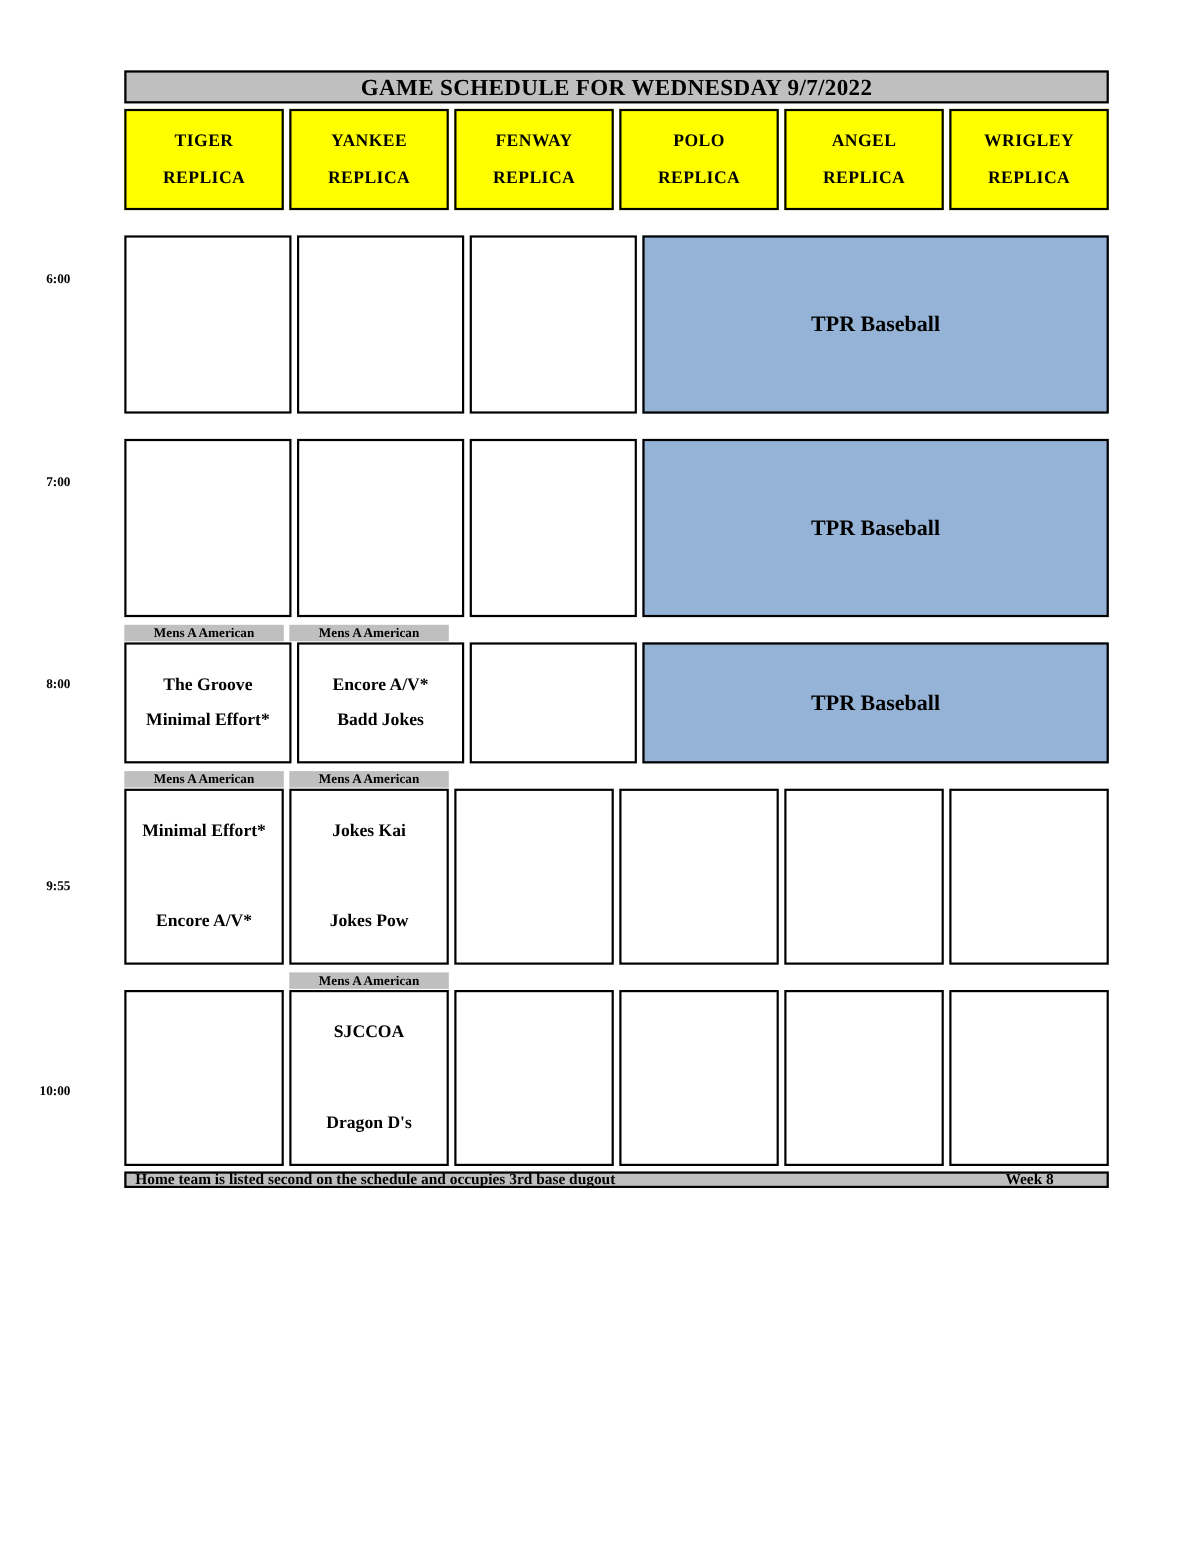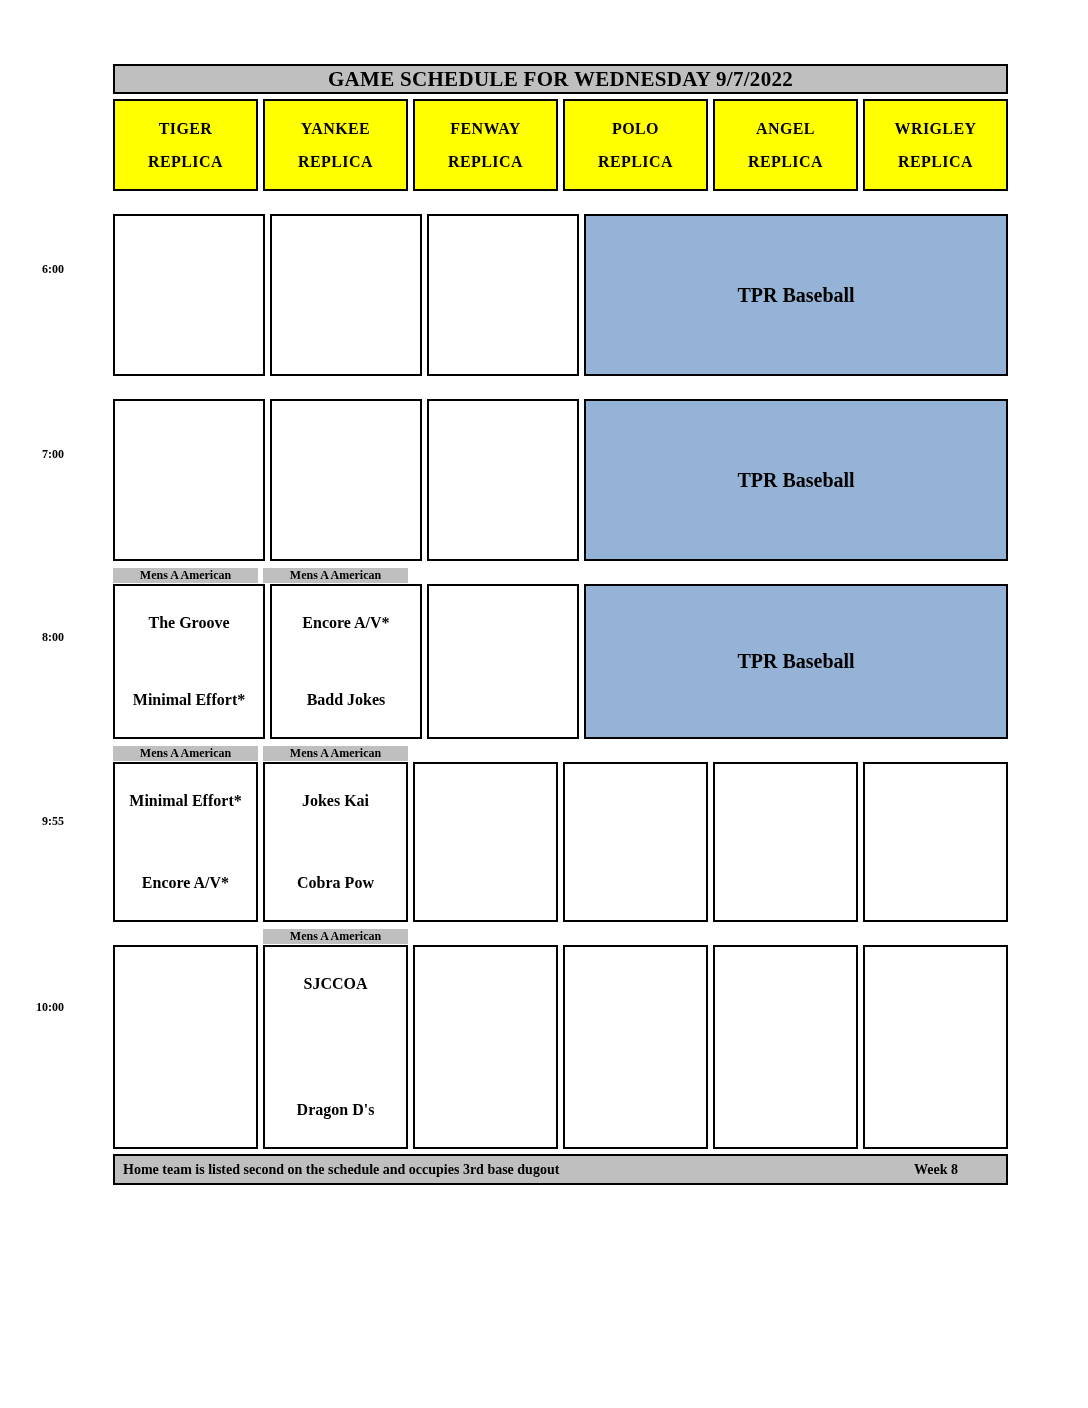--- a/index.html
+++ b/index.html
@@ -11,21 +11,20 @@
     color: #000;
   }
   .page { position: absolute; inset: 0; background: #fff; }
 
   .time-label {
     position: absolute;
     left: 20px; width: 44px;
     text-align: right;
     font-size: 12px;
     font-weight: bold;
-    margin-top: 16px;
   }
 
   .schedule {
     position: absolute;
     left: 72px; top: 64px; width: 936px; padding-left: 41px;
   }
 
   .title-bar {
     height: 30px;
     background: var(--strip-bg, #BFBFBF);
@@ -53,23 +52,23 @@
   .strip {
     flex: 1;
     background: var(--strip-bg, #BFBFBF);
     display: flex; align-items: center; justify-content: center;
     font-size: 12px; font-weight: bold;
     overflow: hidden; white-space: nowrap;
   }
   .strip.blank { background: transparent; }
 
   .content-row { height: 162px; }
-  .content-row.r800 { height: 155px; }
+  .content-row.r800 { height: 110px; }
   .content-row.r900 { height: 160px; }
-  .content-row.r1000 { height: 204px; }
+  .content-row.r1000 { height: 160px; }
 
   .cell {
     flex: 1;
     background: #fff;
     border: 2px solid var(--border, #000);
     display: flex; flex-direction: column;
     align-items: center; justify-content: space-between;
     padding: 28px 4px;
     font-size: 16px; font-weight: bold;
     text-align: left;
@@ -77,21 +76,21 @@
   .cell.event {
     flex: 3;
     background: var(--event-bg, #95B3D7);
     justify-content: center;
     padding: 0;
     font-size: 20px;
   }
 
   .footer-bar {
     margin-top: 5px;
-    height: 31px;
+    height: 15px;
     background: var(--strip-bg, #BFBFBF);
     border: 2px solid var(--border, #000);
     display: flex; align-items: center; justify-content: space-between;
     font-size: 14px; font-weight: bold;
     padding: 0 48px 0 8px;
     white-space: nowrap;
     text-align: center;
   }
 </style>
 </head>
@@ -195,21 +194,21 @@
       <div class="strip"></div>
       <div class="strip"></div>
     </div>
     <div class="row content-row r900">
       <div class="cell">
         <span>Minimal Effort*</span>
         <span>Encore A/V*</span>
       </div>
       <div class="cell">
         <span>Jokes Kai</span>
-        <span>Cobra Pow</span>
+        <span>Jokes Pow</span>
       </div>
       <div class="cell"></div>
       <div class="cell"></div>
       <div class="cell"></div>
       <div class="cell"></div>
     </div>
 
     <div class="row strip-row">
       <div class="strip blank"></div>
       <div class="strip">Mens A American</div>

